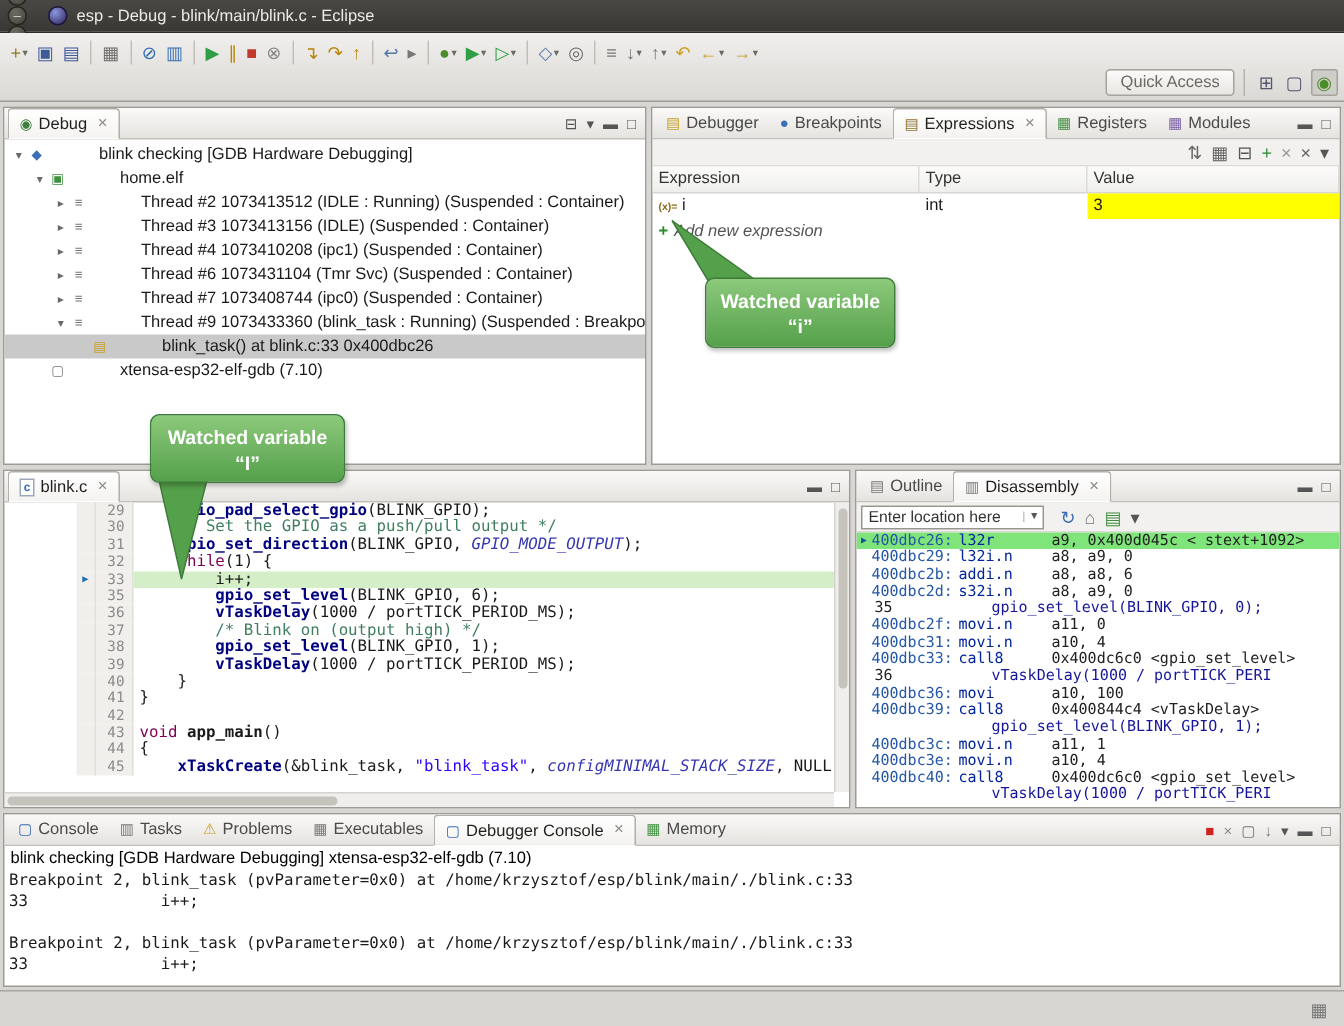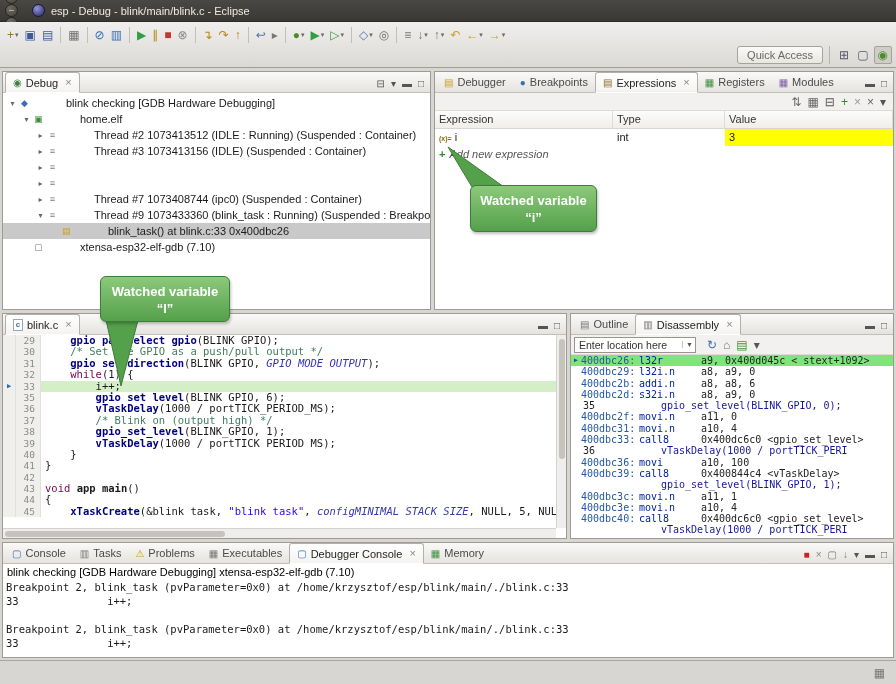--- a/index.html
+++ b/index.html
@@ -71,21 +71,21 @@
 
   
   :root { --callout:#55A04B; }
   .callout { position:absolute; z-index:60; background:linear-gradient(#8CC97B,var(--callout));
     border:1px solid #3E7C39; border-radius:6px; color:#FFF; font-size:13px; font-weight:bold;
     text-align:center; line-height:17px; padding:6px 6px; box-shadow:1px 2px 3px rgba(0,0,0,.25); }
   .tail { position:absolute; z-index:59; }
   .tail polygon { fill:var(--callout); stroke:#3E7C39; stroke-width:1; }
 
   
-  #code-lines { font-family:"DejaVu Sans Mono",monospace; font-size:10.5px; }
+  #code-lines { font-family:"DejaVu Sans Mono",monospace; font-size:10.5px;margin-left:48px; }
   .crow { display:flex; height:11.4px; line-height:11.4px; }
   .cmark { width:13px; background:#F1EFEC; border-right:1px solid #E2E0DC; font-size:7px;
     color:#1F6FB5; text-align:center; flex:none; }
   .clnum { width:25px; background:#F1EFEC; color:#8A8A8A; text-align:right; padding-right:5px;
     font-size:9.5px; flex:none; border-right:1px solid #E2E0DC; }
   .ccode { flex:1; white-space:pre; padding-left:4px; overflow:hidden; }
   .ccode.curline { background:#D4EFC7; }
   .tk-c { color:#3F7F5F; } .tk-k { color:#7F0055; font-weight:normal; }
   .tk-f { color:#000080; font-weight:bold; } .tk-m { color:#3636B2; font-style:italic; }
   .tk-s { color:#2A00FF; } .tk-fd { font-weight:bold; }
@@ -290,24 +290,26 @@
         <span class="tlabel">Thread #2 1073413512 (IDLE : Running) (Suspended : Container)</span>
       </div>
       <div class="trow" style="padding-left: 32px;">
         <span class="twist">▸</span>
         <span class="ticon" style="color: rgb(119, 119, 119);">≡</span>
         <span class="tlabel">Thread #3 1073413156 (IDLE) (Suspended : Container)</span>
       </div>
       <div class="trow" style="padding-left: 32px;">
         <span class="twist">▸</span>
         <span class="ticon" style="color: rgb(119, 119, 119);">≡</span>
+        <span class="tlabel">Thread #4 1073410208 (ipc1) (Suspended : Container)</span>
       </div>
       <div class="trow" style="padding-left: 32px;">
         <span class="twist">▸</span>
         <span class="ticon" style="color: rgb(119, 119, 119);">≡</span>
+        <span class="tlabel">Thread #6 1073431104 (Tmr Svc) (Suspended : Container)</span>
       </div>
       <div class="trow" style="padding-left: 32px;">
         <span class="twist">▸</span>
         <span class="ticon" style="color: rgb(119, 119, 119);">≡</span>
         <span class="tlabel">Thread #7 1073408744 (ipc0) (Suspended : Container)</span>
       </div>
       <div class="trow" style="padding-left: 32px;">
         <span class="twist">▾</span>
         <span class="ticon" style="color: rgb(119, 119, 119);">≡</span>
         <span class="tlabel">Thread #9 1073433360 (blink_task : Running) (Suspended : Breakpoint)</span>

